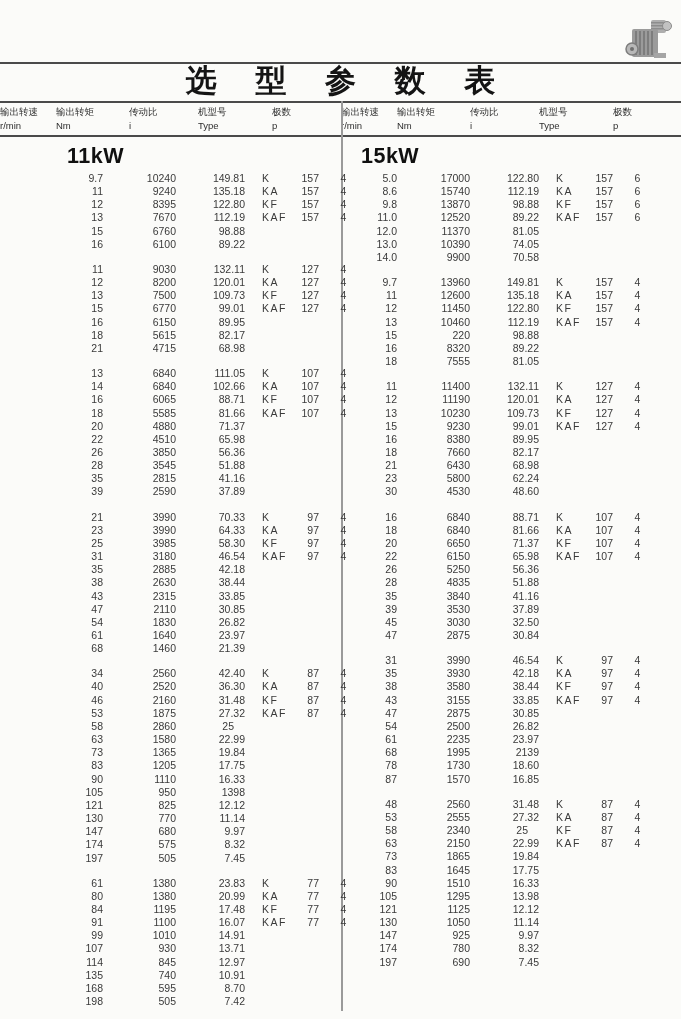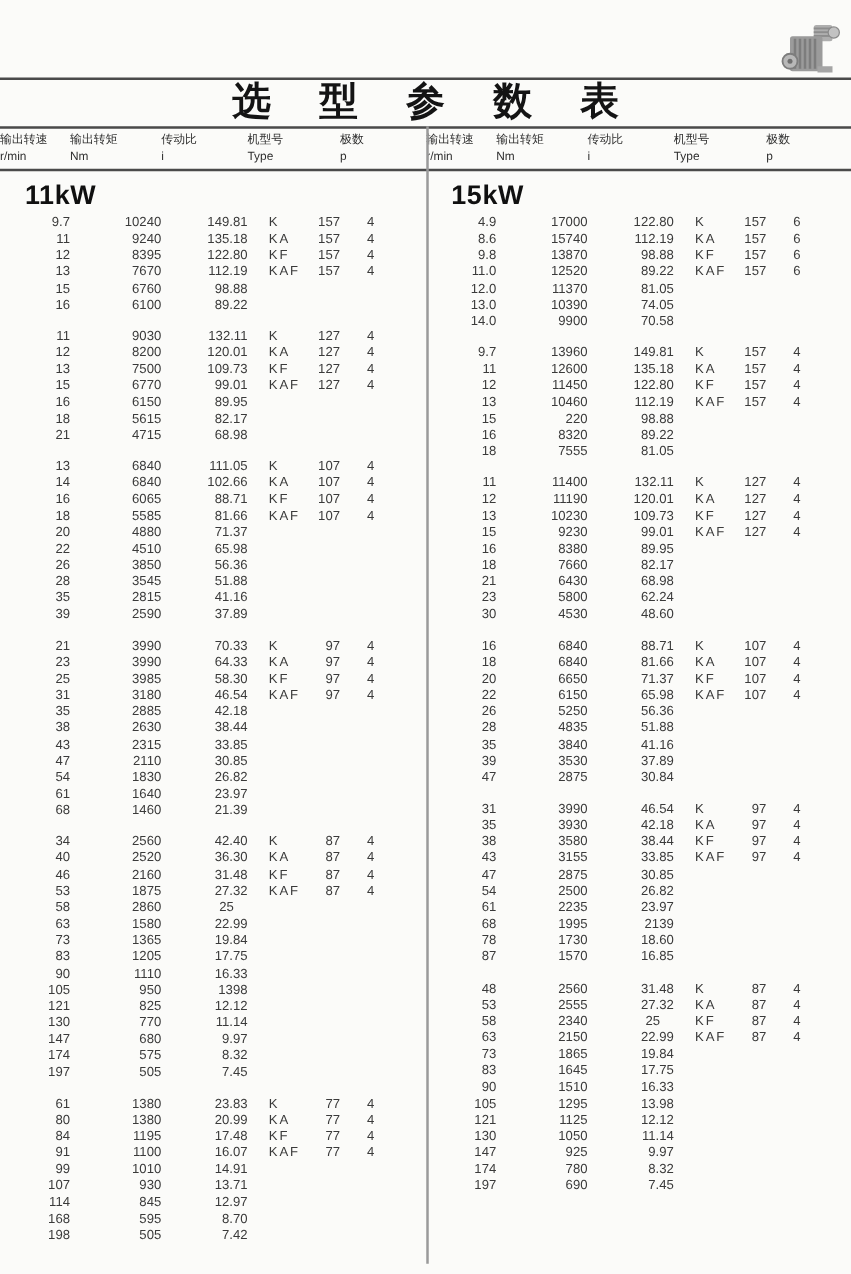--- a/index.html
+++ b/index.html
@@ -20,21 +20,21 @@
     letter-spacing:15px; padding-left:15px; box-sizing:border-box;
   }
 
   .hdr { position:absolute; top:104px; height:31px; display:grid;
          grid-template-columns:56px 73px 69px 74px 69px; }
   #hdr-left  { left:0;   width:341px; }
   #hdr-right { left:341px; width:340px; }
   .hcell { text-align:left; font-size:9.5px; line-height:14px; color:#2e2e2e; padding-top:1px; }
 
   .content { position:absolute; top:137px; }
-  #content-left  { left:0;   width:341px; }
+  #content-left  { left:0;   width:341px;padding-left:47px; }
   #content-right { left:341px; width:283px; }
 
   .power { font-size:21.5px; font-weight:bold; color:#101010; margin:7px 0 1px 20px; letter-spacing:0.5px; }
   .block { margin-bottom:12px; }
   .block:first-of-type { margin-top:3px; }
   .row { display:grid; grid-template-columns:56px 73px 69px 17px 33px 24px 69px;
          line-height:13.15px; font-size:10.5px; color:#3a3a3a; }
   .c0,.c1,.c2 { text-align:right; }
   .c2.int { padding-right:11px; }
   .c4 { text-align:left; letter-spacing:1.5px; }
@@ -628,20 +628,29 @@
         <div class="row">
           <span class="c c0">114</span>
           <span class="c c1">845</span>
           <span class="c c2">12.97</span>
           <span class="c c3"></span>
           <span class="c c4"></span>
           <span class="c c5"></span>
           <span class="c c6"></span>
         </div>
         <div class="row">
+          <span class="c c0">135</span>
+          <span class="c c1">740</span>
+          <span class="c c2">10.91</span>
+          <span class="c c3"></span>
+          <span class="c c4"></span>
+          <span class="c c5"></span>
+          <span class="c c6"></span>
+        </div>
+        <div class="row">
           <span class="c c0">168</span>
           <span class="c c1">595</span>
           <span class="c c2">8.70</span>
           <span class="c c3"></span>
           <span class="c c4"></span>
           <span class="c c5"></span>
           <span class="c c6"></span>
         </div>
         <div class="row">
           <span class="c c0">198</span>
@@ -654,21 +663,21 @@
         </div>
       </div>
     </div>
 </div>
 
 <div class="content" id="content-right">
   <div class="power">15kW</div>
   <div>
       <div class="block">
         <div class="row">
-          <span class="c c0">4.9</span>
+          <span class="c c0">5.0</span>
           <span class="c c1">17000</span>
           <span class="c c2">122.80</span>
           <span class="c c3"></span>
           <span class="c c4">K</span>
           <span class="c c5">157</span>
           <span class="c c6">6</span>
         </div>
         <div class="row">
           <span class="c c0">8.6</span>
           <span class="c c1">15740</span>
@@ -939,20 +948,29 @@
         <div class="row">
           <span class="c c0">39</span>
           <span class="c c1">3530</span>
           <span class="c c2">37.89</span>
           <span class="c c3"></span>
           <span class="c c4"></span>
           <span class="c c5"></span>
           <span class="c c6"></span>
         </div>
         <div class="row">
+          <span class="c c0">45</span>
+          <span class="c c1">3030</span>
+          <span class="c c2">32.50</span>
+          <span class="c c3"></span>
+          <span class="c c4"></span>
+          <span class="c c5"></span>
+          <span class="c c6"></span>
+        </div>
+        <div class="row">
           <span class="c c0">47</span>
           <span class="c c1">2875</span>
           <span class="c c2">30.84</span>
           <span class="c c3"></span>
           <span class="c c4"></span>
           <span class="c c5"></span>
           <span class="c c6"></span>
         </div>
       </div>
       <div class="block">

